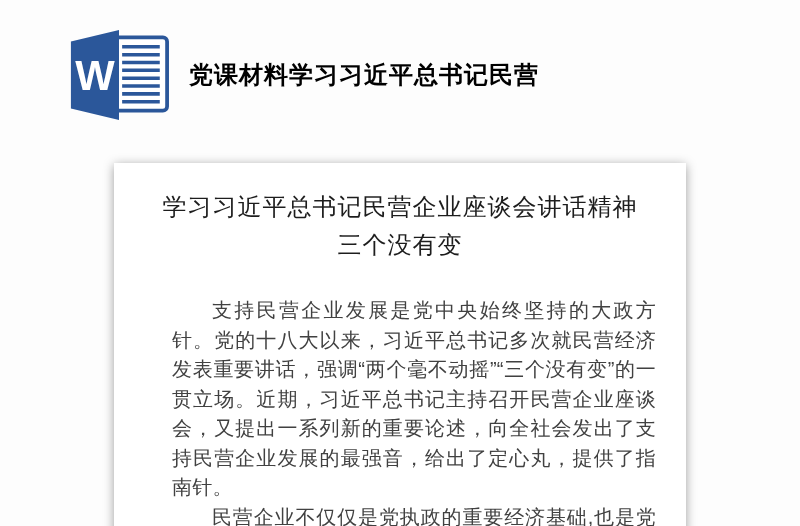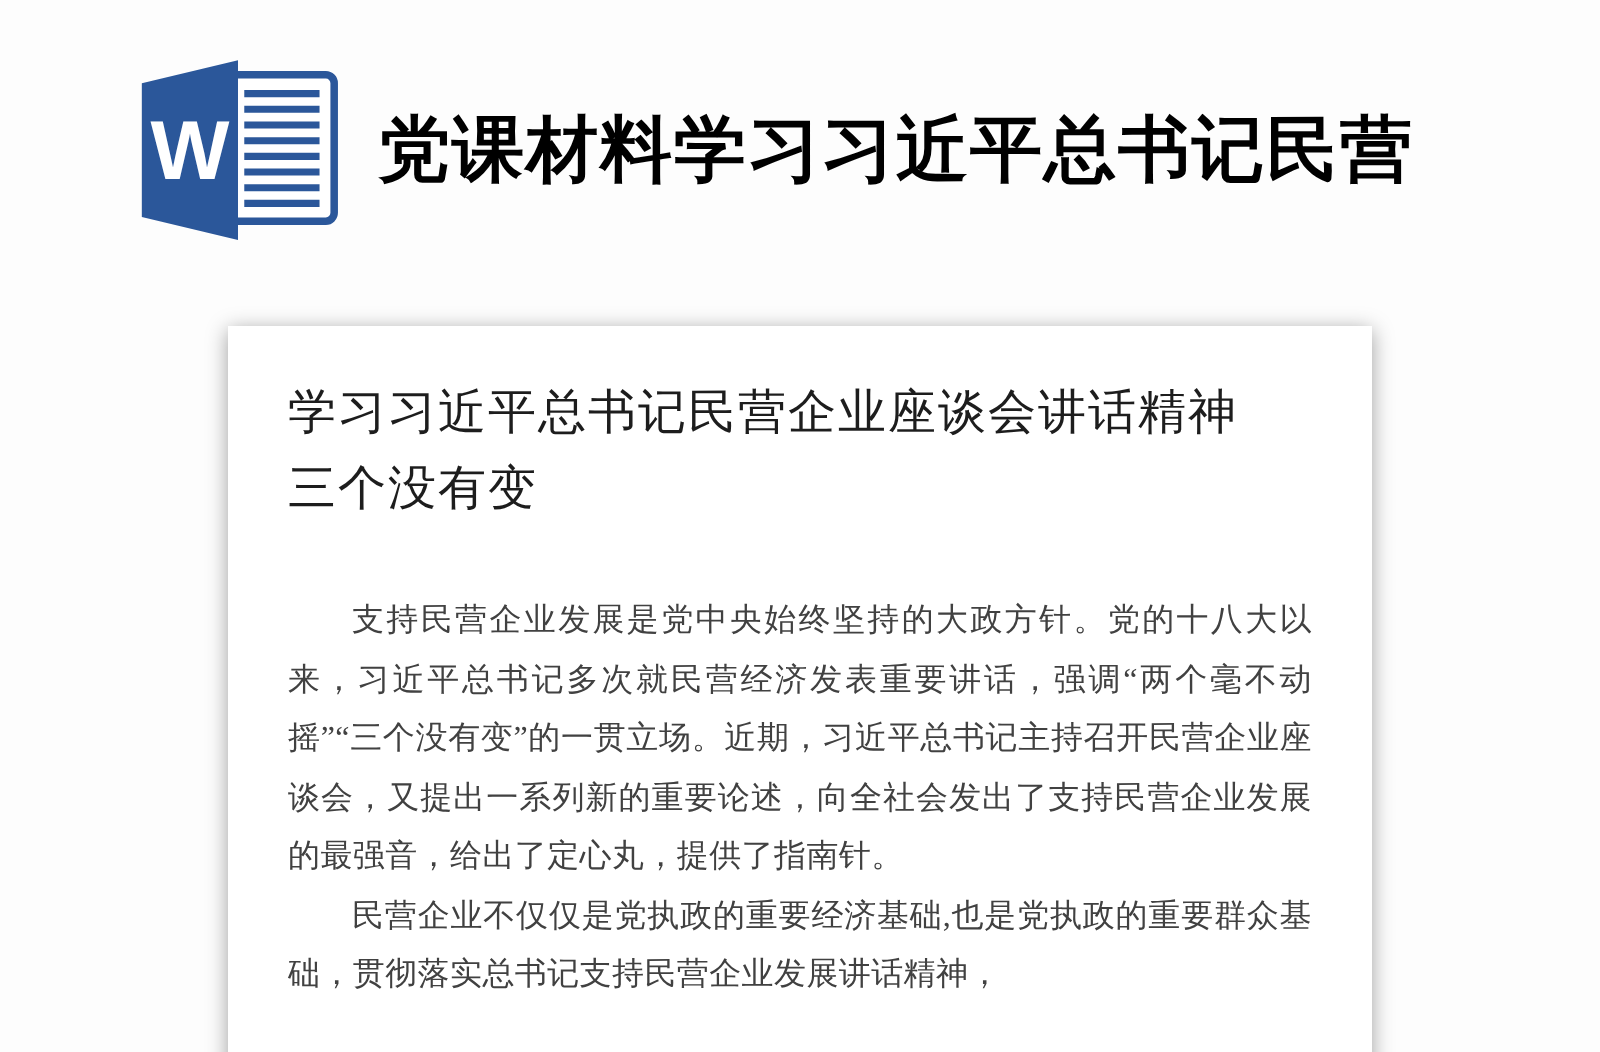--- a/index.html
+++ b/index.html
@@ -14,21 +14,21 @@
   
   .header {
     display: flex;
     align-items: center;
     padding: 28px 0 0 63px;
     height: 120px;
   }
   .word-icon { width: 112px; height: 92px; flex: 0 0 auto; }
   .header-title {
     margin-left: 14px;
-    font-size: 36px;
+    font-size: 24px;
     font-weight: bold;
     color: #000;
     line-height: 45px;
     letter-spacing: 1px;
     font-family: "Liberation Sans", sans-serif;
     text-align: center;
   }
 
   
   .page-wrap { padding-top: 43px; }
@@ -37,33 +37,35 @@
     margin: 0 auto;
     background: #ffffff;
     box-shadow: 0 2px 10px rgba(0,0,0,0.38);
     padding: 25px 30px 60px 30px;
     height: 560px; 
   }
   .doc-title {
     font-size: 24px;
     font-weight: 500;
     color: #1d1d1d;
+    text-align: center;
     line-height: 38px;
     letter-spacing: 1px;
     font-family: "Liberation Sans", sans-serif;
   }
   .doc-body { margin-top: 32px; }
   .doc-body p {
-    font-family: Liberation Serif, serif;
-    font-size: 16px;
+    font-family: Liberation Sans, sans-serif;
+    font-size: 20px;
     line-height: 29.5px;
     color: #414141;
     text-align: justify;
     text-indent: 2em;
     letter-spacing: 0.2px;
+    margin-left: 28px;
   }
 </style>
 </head>
 <body>
 
 <div class="header">
   <span class="word-icon">
     <svg viewBox="0 0 100 88" width="112" height="92" aria-hidden="true">
 
       <rect x="46" y="9" width="50" height="70" rx="4" fill="#ffffff" stroke="#2b579a" stroke-width="3.6"></rect>

